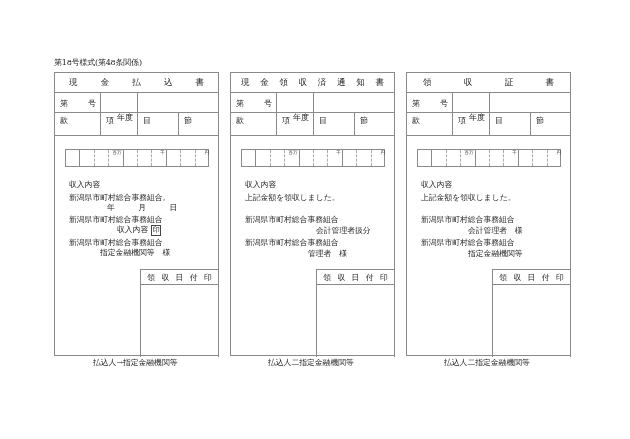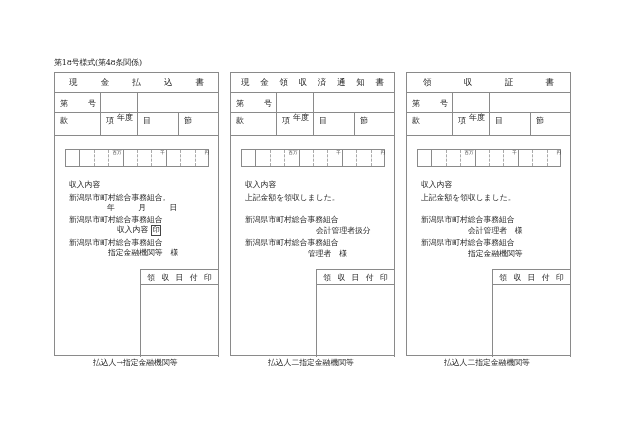--- a/index.html
+++ b/index.html
@@ -102,21 +102,21 @@
     <div class="amt-cell" style="left:129.6px">
         <span class="amt-unit">円</span>
       </div>
   </div>
   <div class="body-text" style="top:106px">収入内容</div>
   <div class="body-text" style="top:119px">新潟県市町村総合事務組合。</div>
   <div class="body-text" style="top:129px; left:52px">年　　　月　　　日</div>
   <div class="body-text" style="top:141px">新潟県市町村総合事務組合</div>
   <div class="body-text" style="top:151px; left:62px"><span>収入内容</span><span class="seal">印</span></div>
   <div class="body-text" style="top:164px">新潟県市町村総合事務組合</div>
-  <div class="body-text" style="top:174px; left:53px">指定金融機関等　様</div>
+  <div class="body-text" style="top:174px; left:45px">指定金融機関等　様</div>
   <div class="stamp-box">
     <div class="stamp-head">
       <span>領</span>
       <span>収</span>
       <span>日</span>
       <span>付</span>
       <span>印</span>
     </div>
   </div>
 </div>

